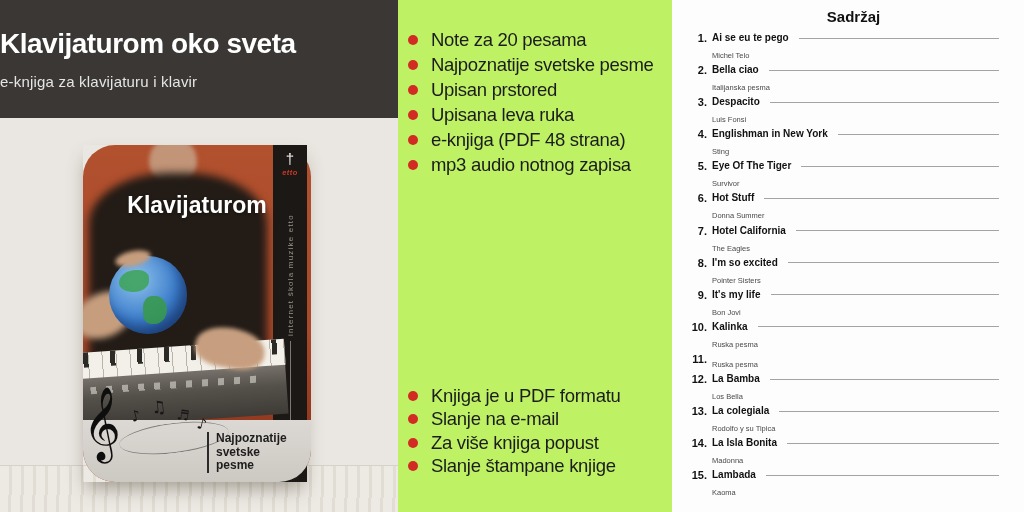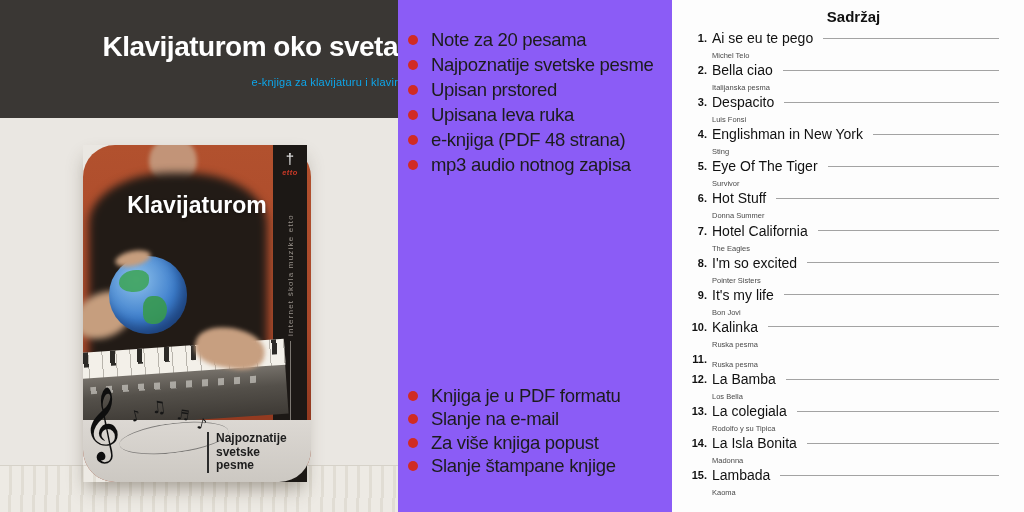--- a/index.html
+++ b/index.html
@@ -8,23 +8,23 @@
     --cover-orange:#a9482a;
     --spine-dark:#1c1815;
   }
   *{margin:0;padding:0;box-sizing:border-box;}
   body{font-family:"Liberation Sans","DejaVu Sans",sans-serif;background:#fff;}
   .canvas{position:relative;width:1024px;height:512px;overflow:hidden;background:#fdfdfd;}
 
   
   .left-panel{position:absolute;left:0;top:0;width:398px;height:512px;}
   .header{position:absolute;left:0;top:0;width:398px;height:118px;background:var(--header-bg);
-          display:flex;flex-direction:column;align-items:flex-end;justify-content:center;gap:13px;}
+          display:flex;flex-direction:column;align-items:flex-start;justify-content:center;gap:13px;}
   .header .title{color:#fff;font-size:28px;font-weight:bold;letter-spacing:-.5px;}
-  .header .subtitle{color:#0ea5e9;font-size:11px;letter-spacing:.2px;}
+  .header .subtitle{color:#e5e5e5;font-size:15px;letter-spacing:.2px;}
 
   .photo{position:absolute;left:0;top:118px;width:398px;height:394px;background:#eae7e2;overflow:hidden;}
   .desk{position:absolute;left:0;top:347px;width:100%;height:47px;
         background:repeating-linear-gradient(91deg,#edeae4 0 9px,#e1ddd4 9px 12px);
         border-top:1px solid #d6d2c9;}
 
   .book{position:absolute;left:83px;top:27px;width:224px;height:337px;
         box-shadow:0 10px 18px -4px rgba(70,60,45,.45);}
   .cover{position:absolute;left:0;top:0;width:228px;height:337px;overflow:hidden;
          background:linear-gradient(180deg,#b2512e 0%,#a9482a 55%,#933a20 80%);border-radius:32px;}
@@ -74,40 +74,40 @@
   .dagger{position:absolute;left:0;top:5px;width:100%;text-align:center;color:#f2f2f2;font-size:15px;}
   .brand{position:absolute;left:0;top:23px;width:100%;text-align:center;color:#cc3a28;
          font-size:7.5px;font-weight:bold;letter-spacing:.5px;font-style:italic;}
   .vtext{position:absolute;left:50%;top:46px;height:145px;transform:translateX(-50%) rotate(180deg);
          writing-mode:vertical-rl;font-size:8px;color:#98928b;letter-spacing:1.2px;white-space:nowrap;}
   .vrule{position:absolute;left:50%;top:196px;width:1px;height:100px;background:#7d7872;}
   .piano{position:absolute;left:50%;transform:translateX(-50%);bottom:16px;width:20px;height:16px;
          border-radius:1px;background:repeating-linear-gradient(90deg,#f5f5f5 0 3px,#1c1815 3px 5px);}
 
   
-  .mid-panel{position:absolute;left:398px;top:0;width:274px;height:512px;background:#8b5cf6;}
+  .mid-panel{position:absolute;left:398px;top:0;width:274px;height:512px;background:#bef264;}
   .feat{list-style:none;position:absolute;left:10px;right:4px;}
   .feat-top{top:27px;}
   .feat-bottom{top:384px;}
   .feat li{display:flex;align-items:center;gap:13px;height:25px;}
   .feat-bottom li{height:23.5px;}
   .dot{width:10px;height:10px;border-radius:50%;background:var(--accent-red);flex:0 0 10px;}
   .ftext{font-size:18.5px;color:#1c1c1c;letter-spacing:-.3px;white-space:nowrap;}
 
   
   .right-panel{position:absolute;left:672px;top:0;width:352px;height:512px;background:#fdfdfd;
                padding:8px 25px 0 0;}
   .toc-heading{text-align:center;padding-left:36px;font-size:15px;font-weight:bold;color:#111;}
   .toc{list-style:none;margin-top:7px;}
   .toc-row{display:flex;margin-bottom:2.1px;}
   .num{flex:0 0 40px;text-align:right;padding-right:5px;font-size:11px;font-weight:bold;
        color:#111;line-height:12px;}
   .tbody{flex:1;min-width:0;}
   .trow{display:flex;align-items:center;}
-  .song{font-size:14px;font-weight:normal;color:#111;line-height:12px;white-space:nowrap;}
+  .song{font-size:10px;font-weight:bold;color:#111;line-height:12px;white-space:nowrap;}
   .rule{flex:1;height:1px;background:#a3a3a3;margin-left:10px;}
   .artist{font-size:7.5px;color:#4a4a4a;line-height:8px;margin-top:1.5px;}
 </style>
 </head>
 <body>
 
 <div class="canvas">
 
   <div class="left-panel">
     <div class="header">

